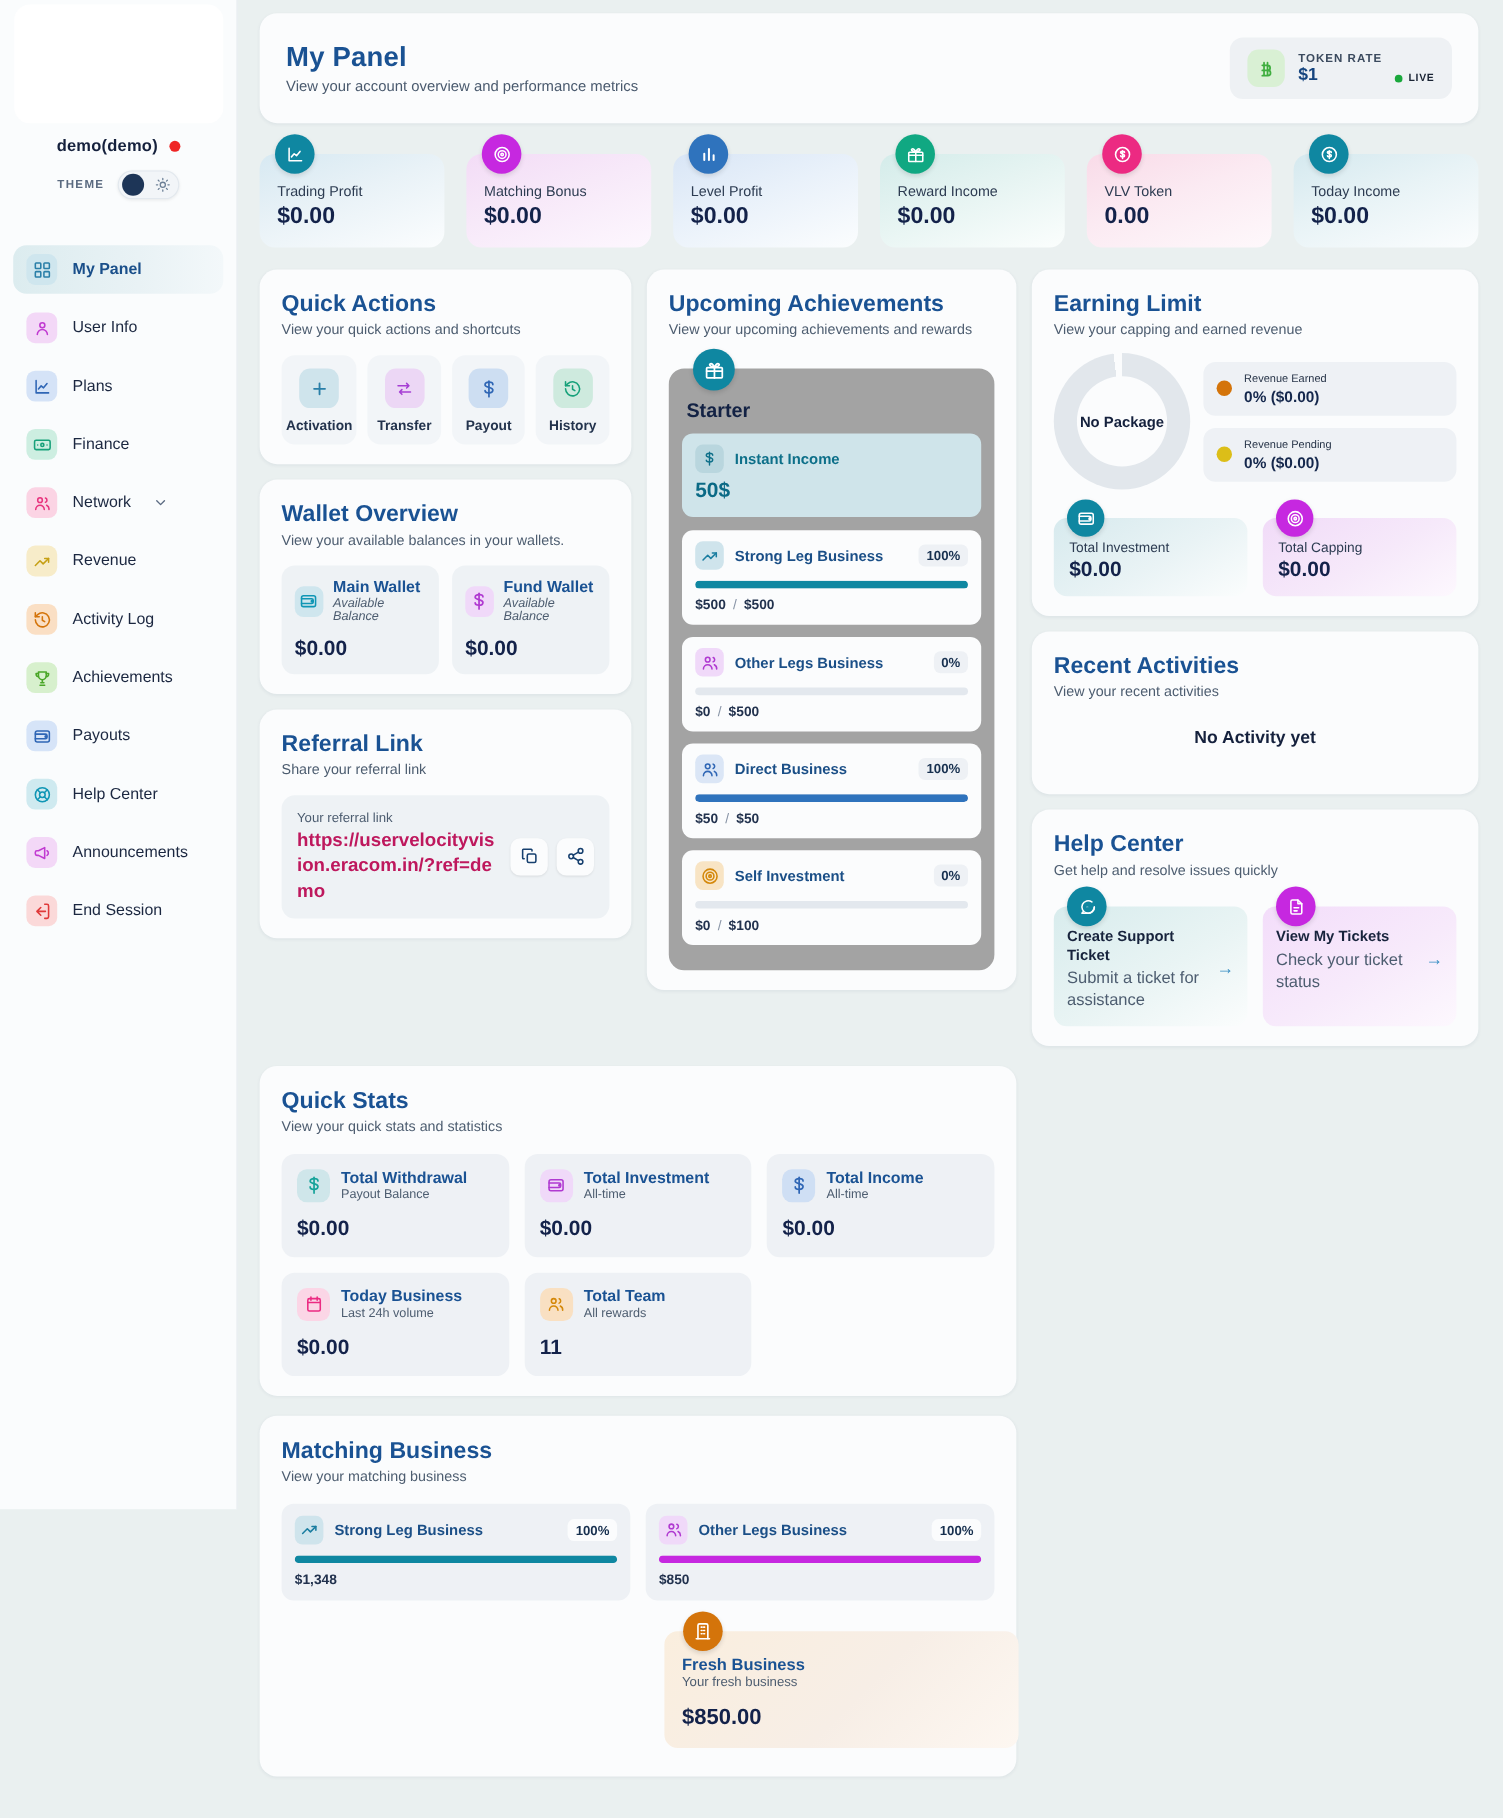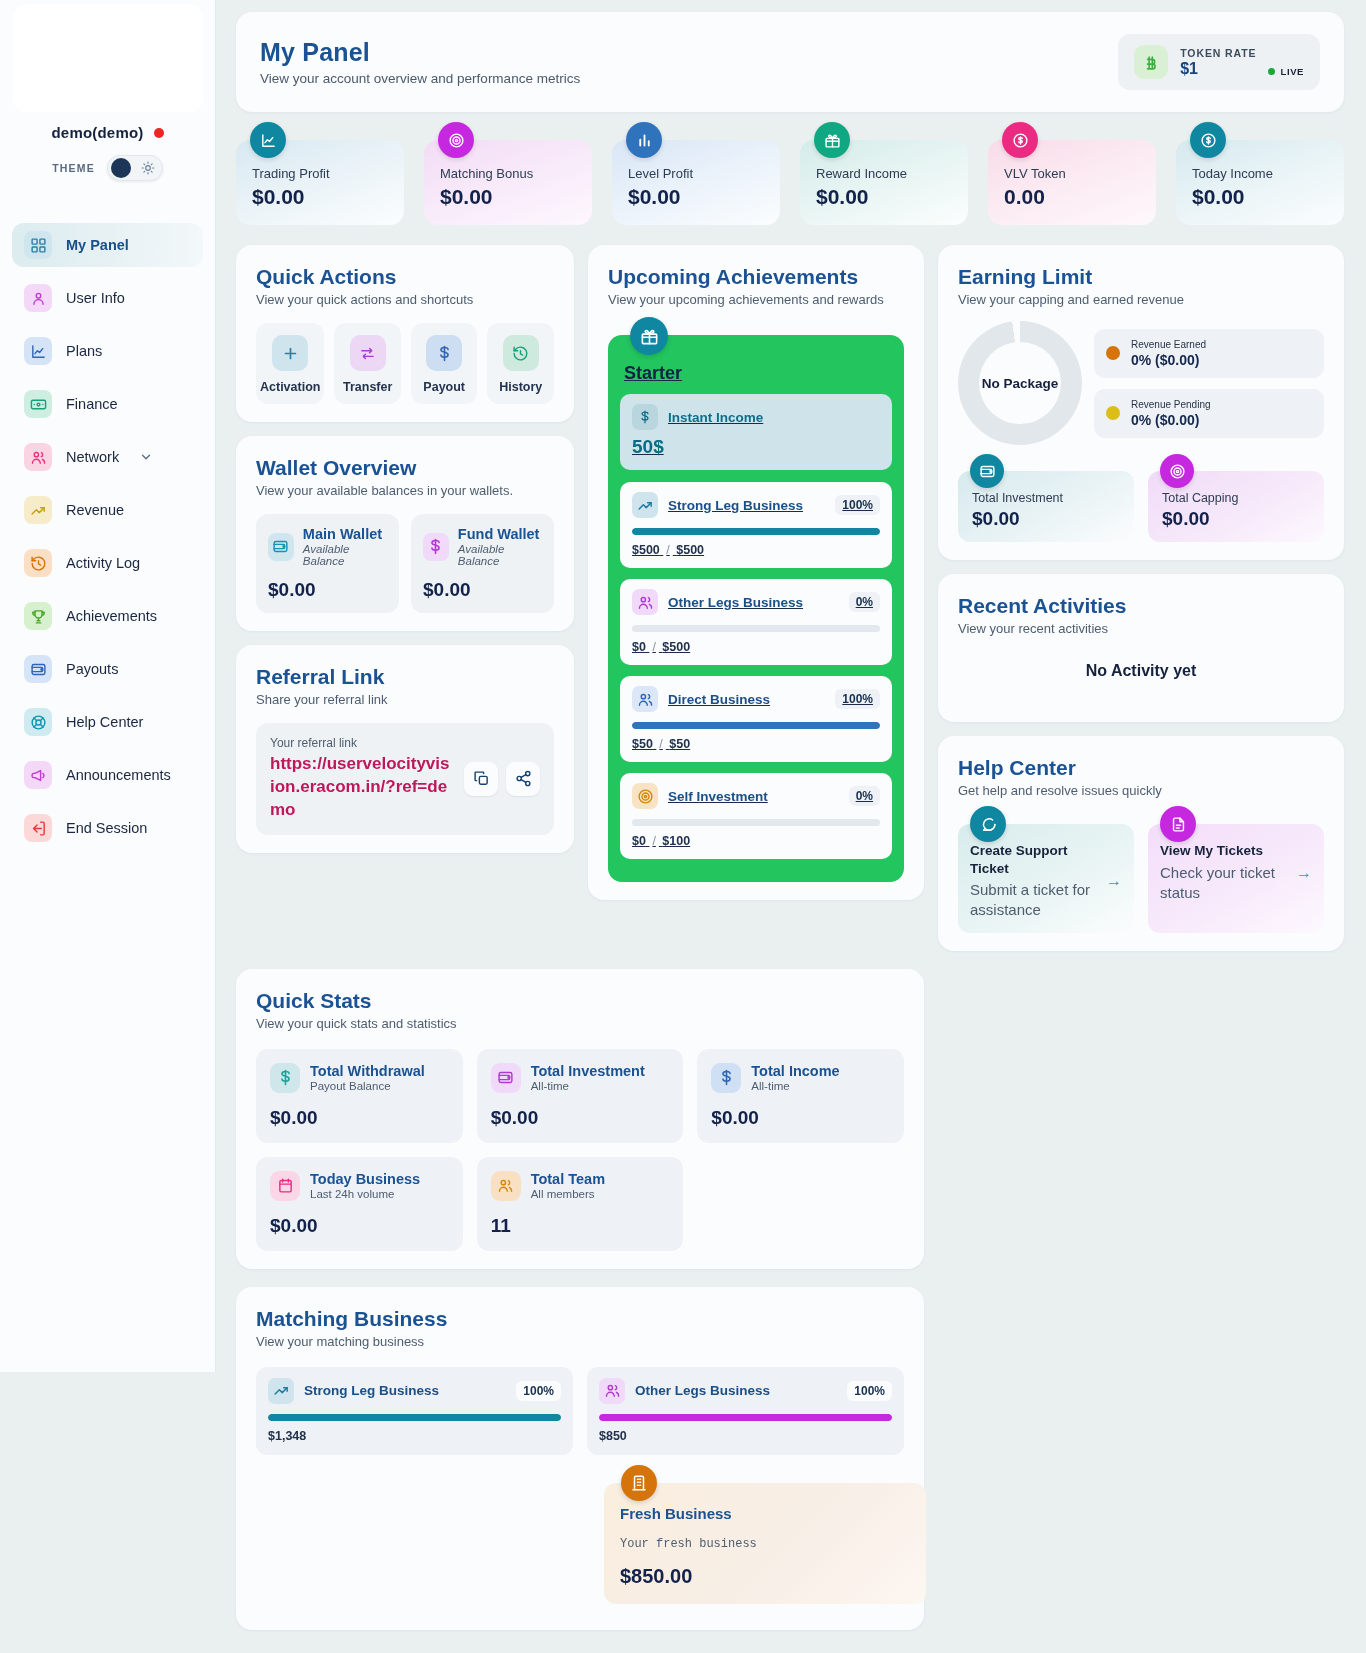--- a/index.html
+++ b/index.html
@@ -140,21 +140,21 @@
   .ref-btns { display: flex; gap: 8px; margin-left: auto; }
   .ref-btn { width: 34px; height: 34px; border-radius: 9px; background: #fbfcfd;
              display: flex; align-items: center; justify-content: center; cursor: pointer;
              box-shadow: 0 1px 2px rgba(0,0,0,.07); }
 
   
   .ach-wrap { margin-top: 28px; position: relative; }
   .ach-badge { position: absolute; top: -18px; left: 22px; width: 38px; height: 38px;
                border-radius: 50%; background: #0f87a1; display: flex; align-items: center;
                justify-content: center; box-shadow: 0 2px 5px rgba(0,0,0,.14); }
-  .ach-inner { background: #22c55e; border-radius: 14px; padding: 28px 12px 12px; text-decoration: underline; }
+  .ach-inner { background: #a3a3a3; border-radius: 14px; padding: 28px 12px 12px; }
   .ach-tier { font-size: 18px; font-weight: 700; color: #132244; margin-bottom: 10px; padding-left: 4px; }
   .ach-hero { background: #cfe4ea; border-radius: 10px; padding: 10px 12px 12px; margin-bottom: 12px; }
   .ach-hero-head { display: flex; align-items: center; gap: 10px; }
   .ach-mini { width: 26px; height: 26px; border-radius: 7px; background: #b9d6de;
               display: flex; align-items: center; justify-content: center; }
   .ach-hero-name { font-size: 13.5px; font-weight: 700; color: #0d6f89; }
   .ach-hero-val { font-size: 19px; font-weight: 700; color: #0b6a86; margin-top: 6px; }
   .ach-item { background: #fbfcfd; border-radius: 10px; padding: 10px 12px 11px; margin-bottom: 11px; }
   .ach-head { display: flex; align-items: center; gap: 10px; }
   .ach-name { font-size: 13.5px; font-weight: 700; color: #1b4f87; }
@@ -218,21 +218,21 @@
   .mb-pct { margin-left: auto; font-size: 12px; font-weight: 700; color: #17304f;
             background: #fbfcfd; border-radius: 6px; padding: 3px 7px; }
   .mb-amt { font-size: 12.5px; font-weight: 700; color: #22324e; margin-top: 8px; }
   .fresh-wrap { position: relative; margin-top: 28px; width: 322px; margin-left: 348px; }
   .fresh-badge { position: absolute; top: -18px; left: 17px; width: 36px; height: 36px;
                  border-radius: 50%; background: #d4740a; display: flex; align-items: center;
                  justify-content: center; box-shadow: 0 2px 5px rgba(0,0,0,.14); }
   .fresh-card { background: linear-gradient(135deg,#faeede 0%, #f7eee6 55%, #fdf7f1 100%);
                 border-radius: 12px; padding: 22px 16px 16px; }
   .fresh-t { font-size: 15px; font-weight: 700; color: #1a5293; }
-  .fresh-d { font-size: 12px; color: #4d5d70; margin-top: 15px; font-family: Liberation Mono, monospace; }
+  .fresh-d { font-size: 12px; color: #4d5d70; margin-top: 0; }
   .fresh-v { font-size: 20px; font-weight: 700; color: #13224a; margin-top: 14px; }
 
   
   .footer { text-align: center; padding-top: 96px; }
 
   svg { display: block; }
 </style>
 </head>
 <body>
 
@@ -883,21 +883,21 @@
    <div class="qs-head">
      <span class="qs-ico" style="background:#f9e0c2;color:#d4880a;">
                 <svg width="17" height="17" viewBox="0 0 24 24" fill="none" stroke="currentColor" stroke-width="2" stroke-linecap="round" stroke-linejoin="round">
                   <circle cx="9" cy="8" r="3"></circle>
                   <path d="M3.5 20a5.5 5.5 0 0 1 11 0"></path>
                   <path d="M16 5.2a3 3 0 0 1 0 5.6M17.5 14.5a5.5 5.5 0 0 1 3 5.5"></path>
                 </svg>
               </span>
      <div>
        <div class="qs-t">Total Team</div>
-       <div class="qs-d">All members</div>
+       <div class="qs-d">All rewards</div>
      </div>
    </div>
    <div class="qs-v">11</div>
  </div>
         </div>
     </section>
 
     <section class="card" style="margin-top:18px;width:688px;padding-bottom:26px;">
       <div class="card-title">Matching Business</div>
       <div class="card-sub">View your matching business</div>

